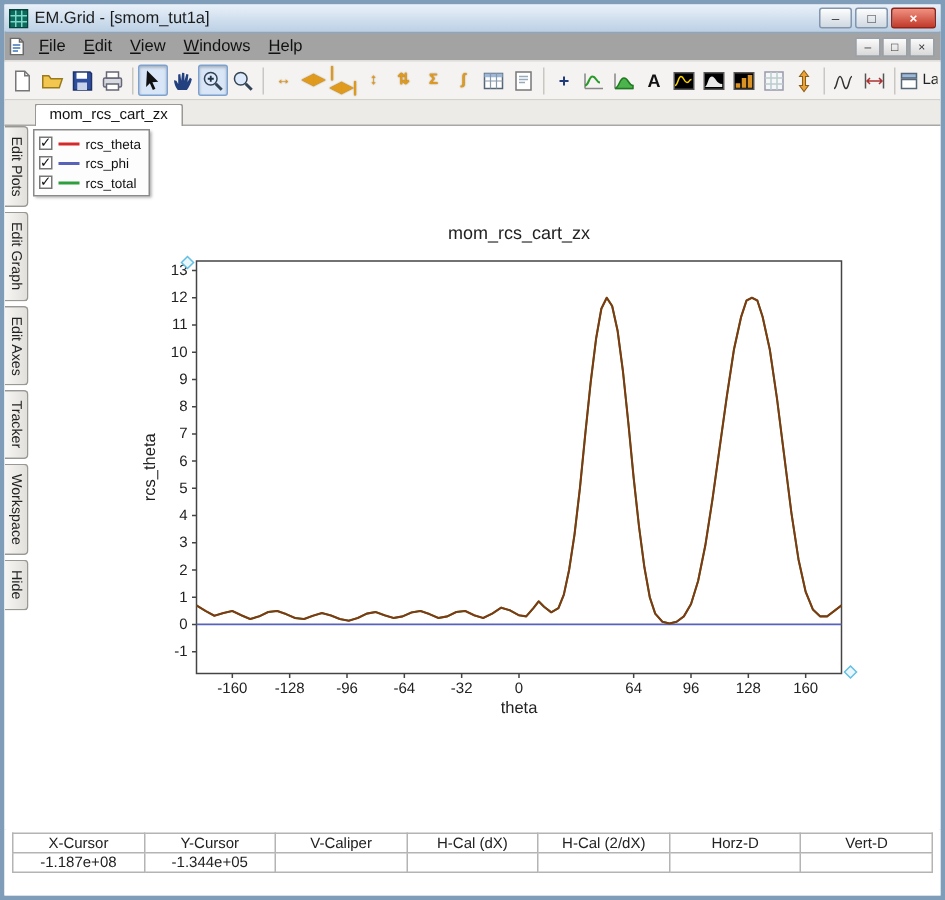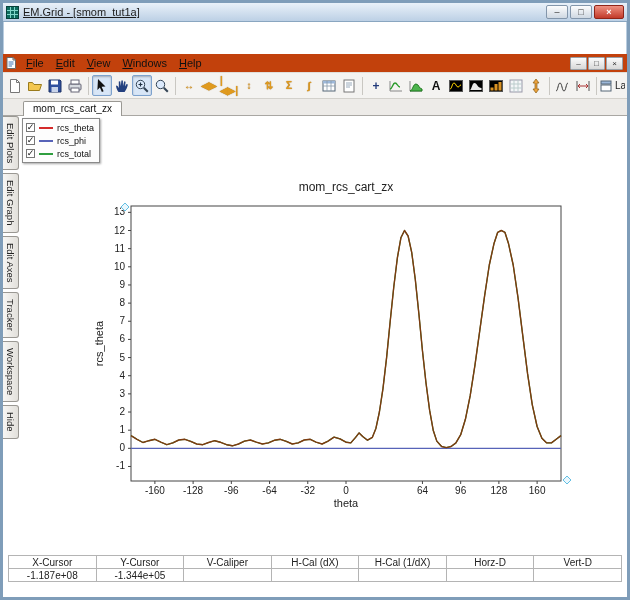--- a/index.html
+++ b/index.html
@@ -2,28 +2,28 @@
 <html><head>
 <meta charset="utf-8">
 <style>
   html,body{margin:0;padding:0;background:#cfd8e2;font-family:"Liberation Sans",sans-serif;}
   *{box-sizing:border-box;}
   .window{position:relative;width:630px;height:600px;border:3px solid #7f9db9;background:#fff;
           display:flex;flex-direction:column;box-shadow:inset 0 0 0 1px #b9cde0;}
   
   .titlebar{height:19px;flex:0 0 19px;display:flex;align-items:center;padding:0 3px;
             background:linear-gradient(#e9f1f9,#bcd0e5);border-bottom:1px solid #8aa6c0;font-size:11px;color:#1c1c1c;}
-  .titlebar .title{margin-left:4px;white-space:nowrap;text-decoration:underline;}
+  .titlebar .title{margin-left:4px;white-space:nowrap;}
   .winbtns{margin-left:auto;display:flex;gap:2px;}
   .win-btn{width:22px;height:14px;border:1px solid #8396ab;border-radius:2px;display:flex;align-items:center;justify-content:center;
            font-size:9px;line-height:1;background:linear-gradient(#fdfdfd,#cfd8e2);color:#333;cursor:default;}
   .win-btn.close{width:30px;background:linear-gradient(#ef9181,#c23a2a);color:#fff;border-color:#8f2418;font-weight:bold;}
   
-  .menubar{height:19px;flex:0 0 19px;display:flex;align-items:center;background:#c2410c;border-bottom:1px solid #e0deda;
-           font-size:11px;color:#111;padding:0 2px;margin-top:32px;}
+  .menubar{height:19px;flex:0 0 19px;display:flex;align-items:center;background:#a3a3a3;border-bottom:1px solid #e0deda;
+           font-size:11px;color:#111;padding:0 2px;}
   .menu-item{padding:1px 6px;cursor:default;}
   .mdibtns{margin-left:auto;display:flex;gap:1px;padding-right:2px;}
   .mdi-btn{width:17px;height:13px;border:1px solid #98a0a8;border-radius:1px;background:linear-gradient(#fbfbfb,#d8d8d8);
            display:flex;align-items:center;justify-content:center;font-size:8px;color:#333;}
   
   .toolbar{height:26px;flex:0 0 26px;display:flex;align-items:center;background:#f4f3f1;border-bottom:1px solid #d3d1cc;padding:0 2px;}
   .tbtn{width:20px;height:21px;display:flex;align-items:center;justify-content:center;border:1px solid transparent;border-radius:2px;cursor:default;}
   .tbtn.pressed{border-color:#7da2ce;background:#d8e6f7;box-shadow:inset 0 1px 2px rgba(0,0,0,.25);}
   .tsep{width:1px;height:18px;background:#c9c7c2;margin:0 3px;flex:0 0 1px;}
   .glyph{font-size:12px;font-weight:bold;line-height:1;}
@@ -396,21 +396,21 @@
   </div>
 
   <div class="statusarea">
     <table class="status-table">
       <thead>
           <tr>
             <th>X-Cursor</th>
             <th>Y-Cursor</th>
             <th>V-Caliper</th>
             <th>H-Cal (dX)</th>
-            <th>H-Cal (1/dX)</th>
+            <th>H-Cal (2/dX)</th>
             <th>Horz-D</th>
             <th>Vert-D</th>
           </tr>
         </thead>
       <tbody>
           <tr>
             <td>-1.187e+08</td>
             <td>-1.344e+05</td>
             <td></td>
             <td></td>

